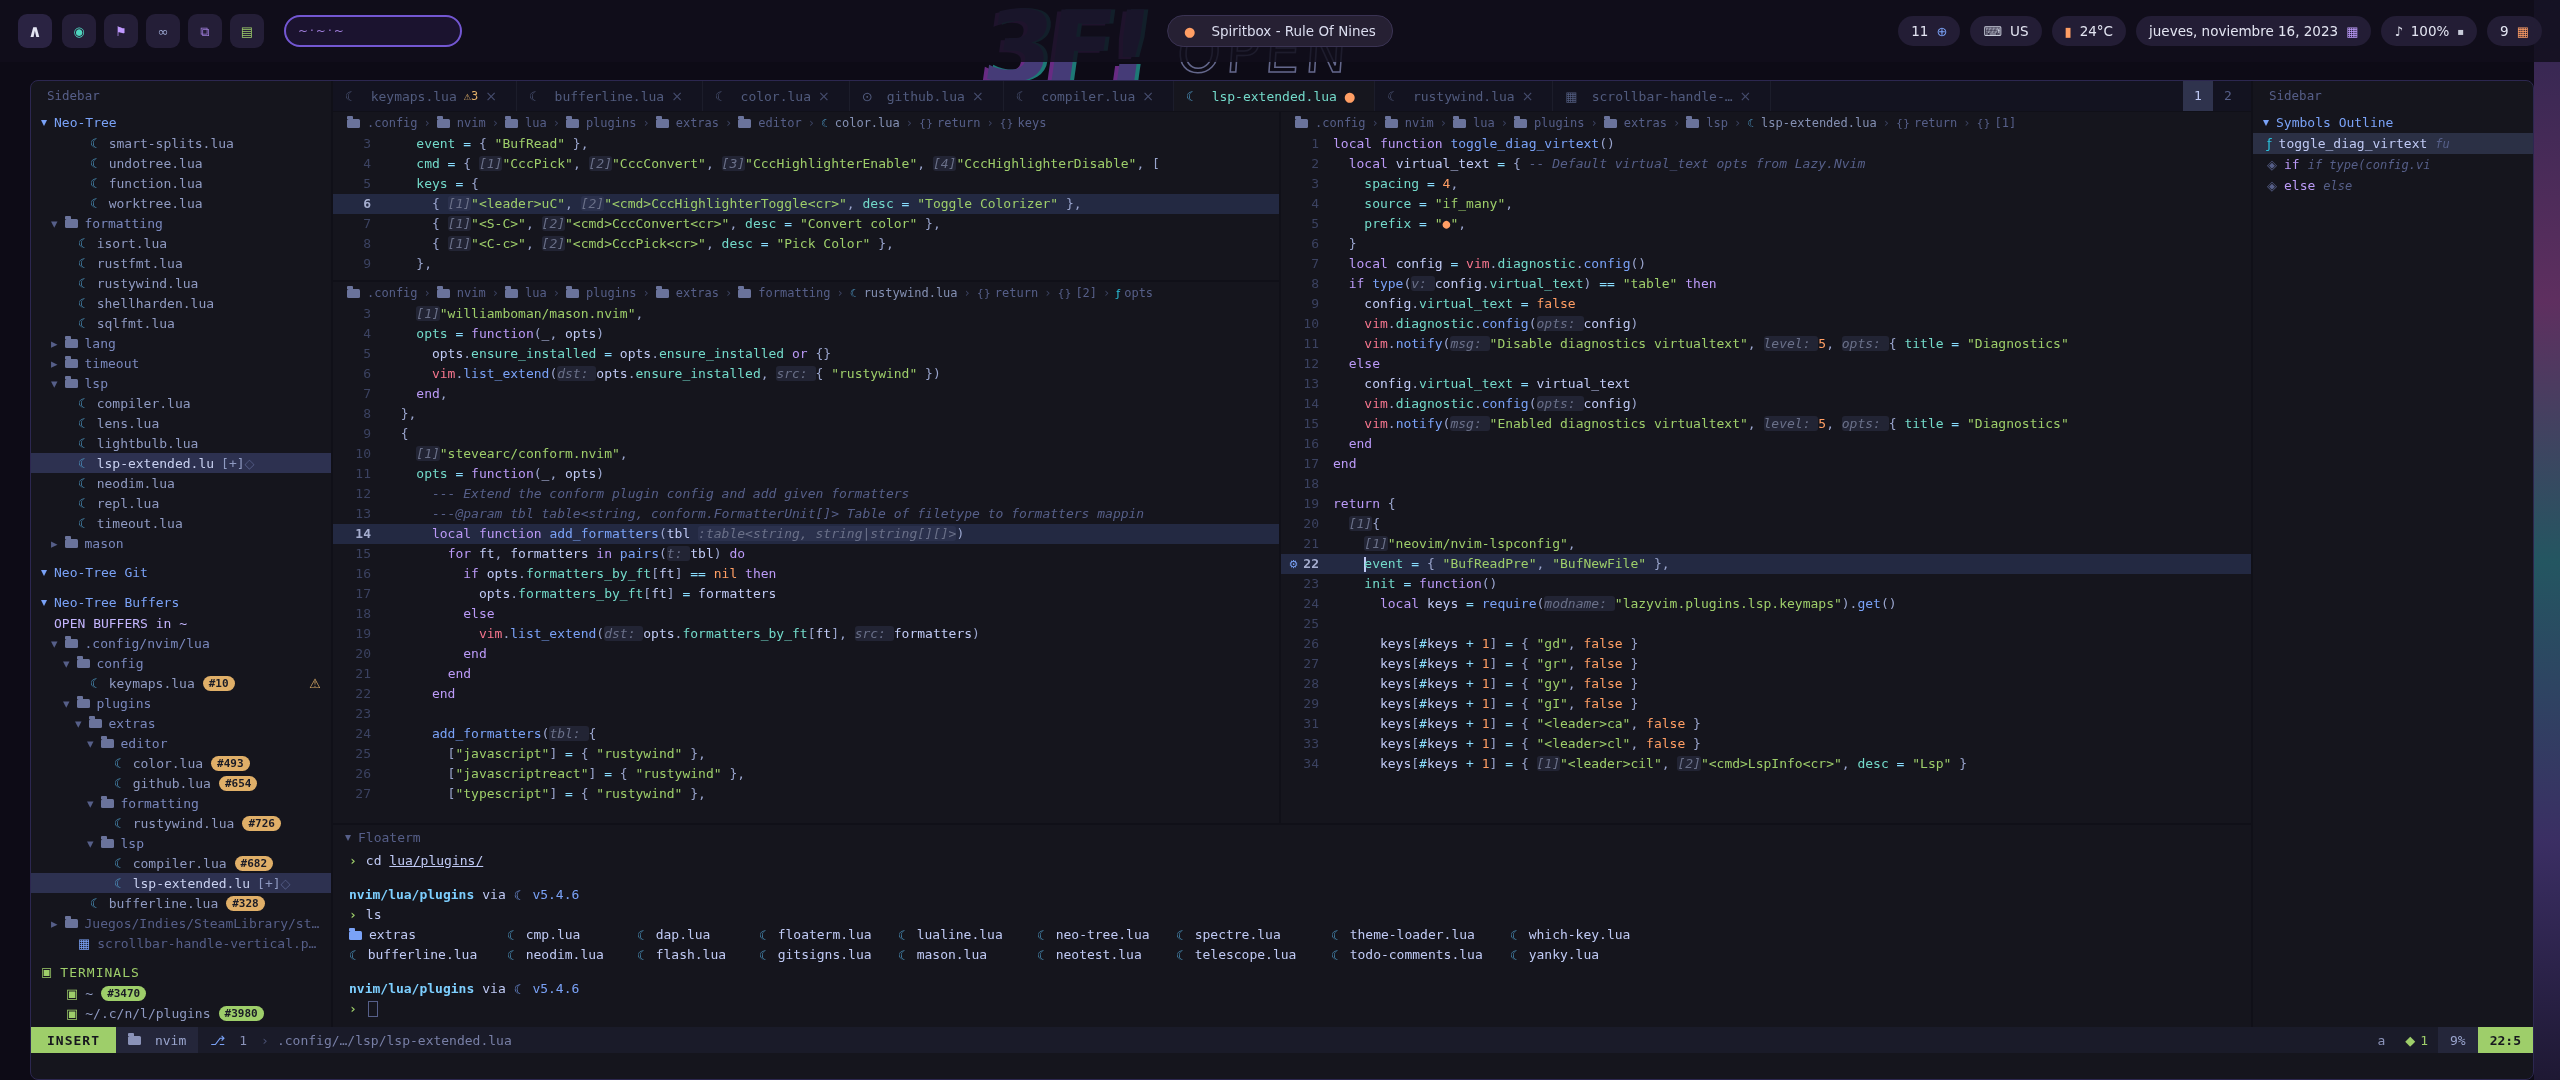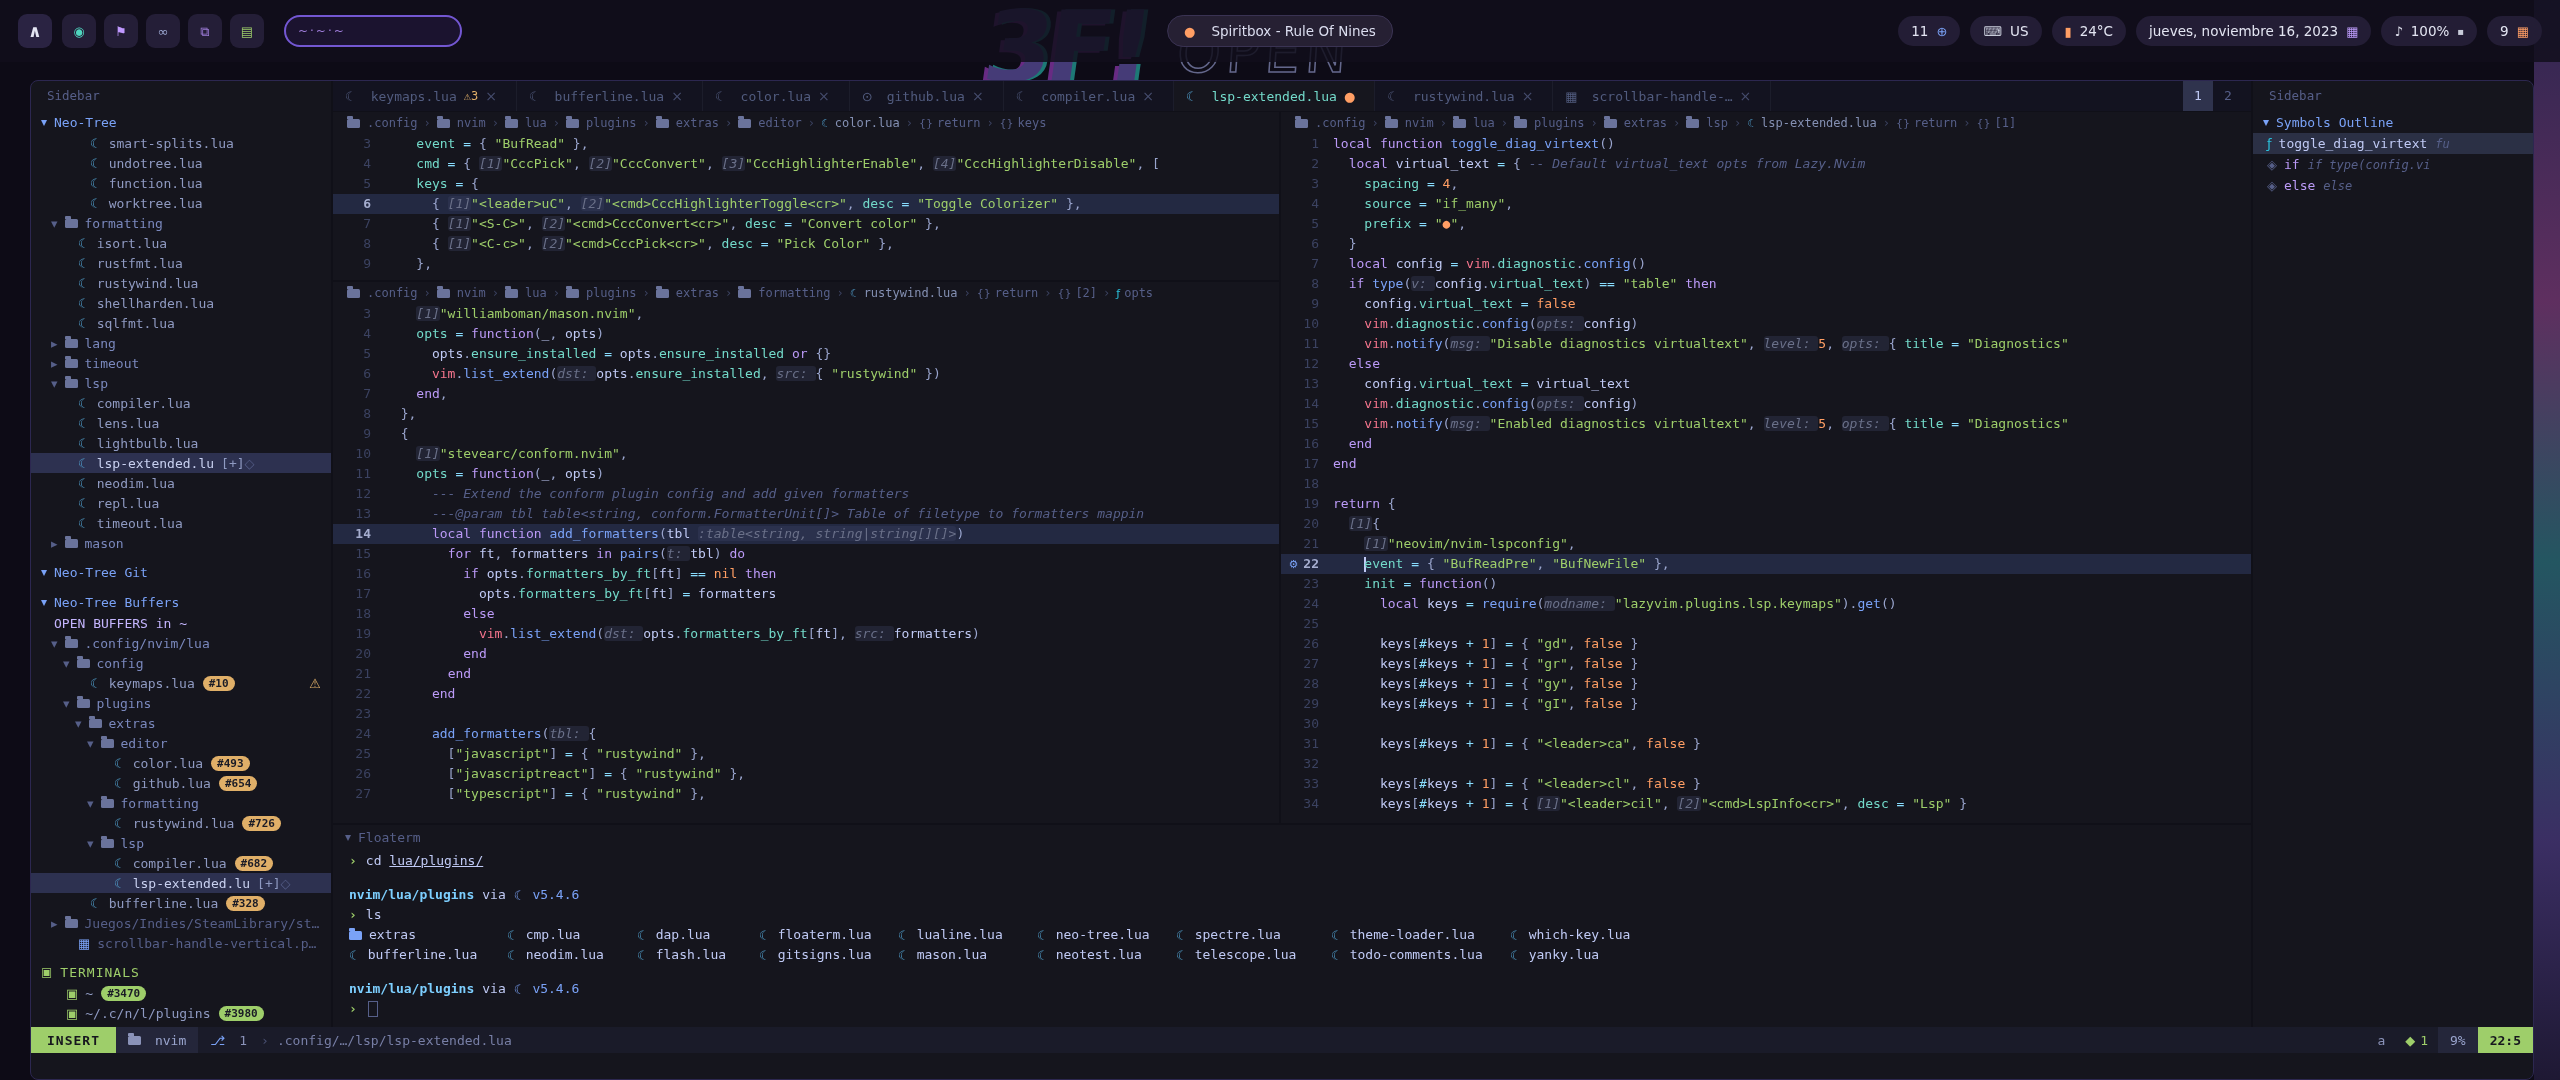--- a/index.html
+++ b/index.html
@@ -694,23 +694,21 @@
                   <div class="cl"><span class="gut"><span class="lnum">20</span></span><span class="code"><span class="sy-t">  </span><span class="sy-h">[1]</span><span class="sy-t">{</span></span></div>
                   <div class="cl"><span class="gut"><span class="lnum">21</span></span><span class="code"><span class="sy-t">    </span><span class="sy-h">[1]</span><span class="sy-s">"neovim/nvim-lspconfig"</span><span class="sy-t">,</span></span></div>
                   <div class="cl hl"><span class="gut"><span class="ic g" style="color: rgb(122, 162, 247);">⚙</span><span class="lnum">22</span></span><span class="code"><span class="sy-t">    </span><span class="sy-z"></span><span class="sy-p">event</span><span class="sy-o"> = </span><span class="sy-t">{ </span><span class="sy-s">"BufReadPre"</span><span class="sy-t">, </span><span class="sy-s">"BufNewFile"</span><span class="sy-t"> },</span></span></div>
                   <div class="cl"><span class="gut"><span class="lnum">23</span></span><span class="code"><span class="sy-t">    </span><span class="sy-p">init</span><span class="sy-o"> = </span><span class="sy-k">function</span><span class="sy-t">()</span></span></div>
                   <div class="cl"><span class="gut"><span class="lnum">24</span></span><span class="code"><span class="sy-t">      </span><span class="sy-k">local </span><span class="sy-v">keys</span><span class="sy-o"> = </span><span class="sy-f">require</span><span class="sy-t">(</span><span class="sy-h">modname: </span><span class="sy-s">"lazyvim.plugins.lsp.keymaps"</span><span class="sy-t">).</span><span class="sy-f">get</span><span class="sy-t">()</span></span></div>
                   <div class="cl"><span class="gut"><span class="lnum">25</span></span><span class="code"><span class="sy-t"></span></span></div>
                   <div class="cl"><span class="gut"><span class="lnum">26</span></span><span class="code"><span class="sy-t">      </span><span class="sy-v">keys</span><span class="sy-t">[</span><span class="sy-o">#</span><span class="sy-v">keys</span><span class="sy-o"> + </span><span class="sy-n">1</span><span class="sy-t">]</span><span class="sy-o"> = </span><span class="sy-t">{ </span><span class="sy-s">"gd"</span><span class="sy-t">, </span><span class="sy-n">false</span><span class="sy-t"> }</span></span></div>
                   <div class="cl"><span class="gut"><span class="lnum">27</span></span><span class="code"><span class="sy-t">      </span><span class="sy-v">keys</span><span class="sy-t">[</span><span class="sy-o">#</span><span class="sy-v">keys</span><span class="sy-o"> + </span><span class="sy-n">1</span><span class="sy-t">]</span><span class="sy-o"> = </span><span class="sy-t">{ </span><span class="sy-s">"gr"</span><span class="sy-t">, </span><span class="sy-n">false</span><span class="sy-t"> }</span></span></div>
                   <div class="cl"><span class="gut"><span class="lnum">28</span></span><span class="code"><span class="sy-t">      </span><span class="sy-v">keys</span><span class="sy-t">[</span><span class="sy-o">#</span><span class="sy-v">keys</span><span class="sy-o"> + </span><span class="sy-n">1</span><span class="sy-t">]</span><span class="sy-o"> = </span><span class="sy-t">{ </span><span class="sy-s">"gy"</span><span class="sy-t">, </span><span class="sy-n">false</span><span class="sy-t"> }</span></span></div>
                   <div class="cl"><span class="gut"><span class="lnum">29</span></span><span class="code"><span class="sy-t">      </span><span class="sy-v">keys</span><span class="sy-t">[</span><span class="sy-o">#</span><span class="sy-v">keys</span><span class="sy-o"> + </span><span class="sy-n">1</span><span class="sy-t">]</span><span class="sy-o"> = </span><span class="sy-t">{ </span><span class="sy-s">"gI"</span><span class="sy-t">, </span><span class="sy-n">false</span><span class="sy-t"> }</span></span></div>
-                  <div class="cl"><span class="gut"><span class="lnum">30</span></span><span class="code"><span class="sy-t"></span></span></div>
                   <div class="cl"><span class="gut"><span class="lnum">31</span></span><span class="code"><span class="sy-t">      </span><span class="sy-v">keys</span><span class="sy-t">[</span><span class="sy-o">#</span><span class="sy-v">keys</span><span class="sy-o"> + </span><span class="sy-n">1</span><span class="sy-t">]</span><span class="sy-o"> = </span><span class="sy-t">{ </span><span class="sy-s">"&lt;leader&gt;ca"</span><span class="sy-t">, </span><span class="sy-n">false</span><span class="sy-t"> }</span></span></div>
-                  <div class="cl"><span class="gut"><span class="lnum">32</span></span><span class="code"><span class="sy-t"></span></span></div>
                   <div class="cl"><span class="gut"><span class="lnum">33</span></span><span class="code"><span class="sy-t">      </span><span class="sy-v">keys</span><span class="sy-t">[</span><span class="sy-o">#</span><span class="sy-v">keys</span><span class="sy-o"> + </span><span class="sy-n">1</span><span class="sy-t">]</span><span class="sy-o"> = </span><span class="sy-t">{ </span><span class="sy-s">"&lt;leader&gt;cl"</span><span class="sy-t">, </span><span class="sy-n">false</span><span class="sy-t"> }</span></span></div>
                   <div class="cl"><span class="gut"><span class="lnum">34</span></span><span class="code"><span class="sy-t">      </span><span class="sy-v">keys</span><span class="sy-t">[</span><span class="sy-o">#</span><span class="sy-v">keys</span><span class="sy-o"> + </span><span class="sy-n">1</span><span class="sy-t">]</span><span class="sy-o"> = </span><span class="sy-t">{ </span><span class="sy-h">[1]</span><span class="sy-s">"&lt;leader&gt;cil"</span><span class="sy-t">, </span><span class="sy-h">[2]</span><span class="sy-s">"&lt;cmd&gt;LspInfo&lt;cr&gt;"</span><span class="sy-t">, </span><span class="sy-p">desc</span><span class="sy-o"> = </span><span class="sy-s">"Lsp"</span><span class="sy-t"> }</span></span></div>
                 </div>
             </section>
           </div>
         </div>
         <div class="floaterm">
           <div class="ft-title">
               <span class="ic g" style="color: rgb(86, 95, 137);">▾</span>
               <span>Floaterm</span>

